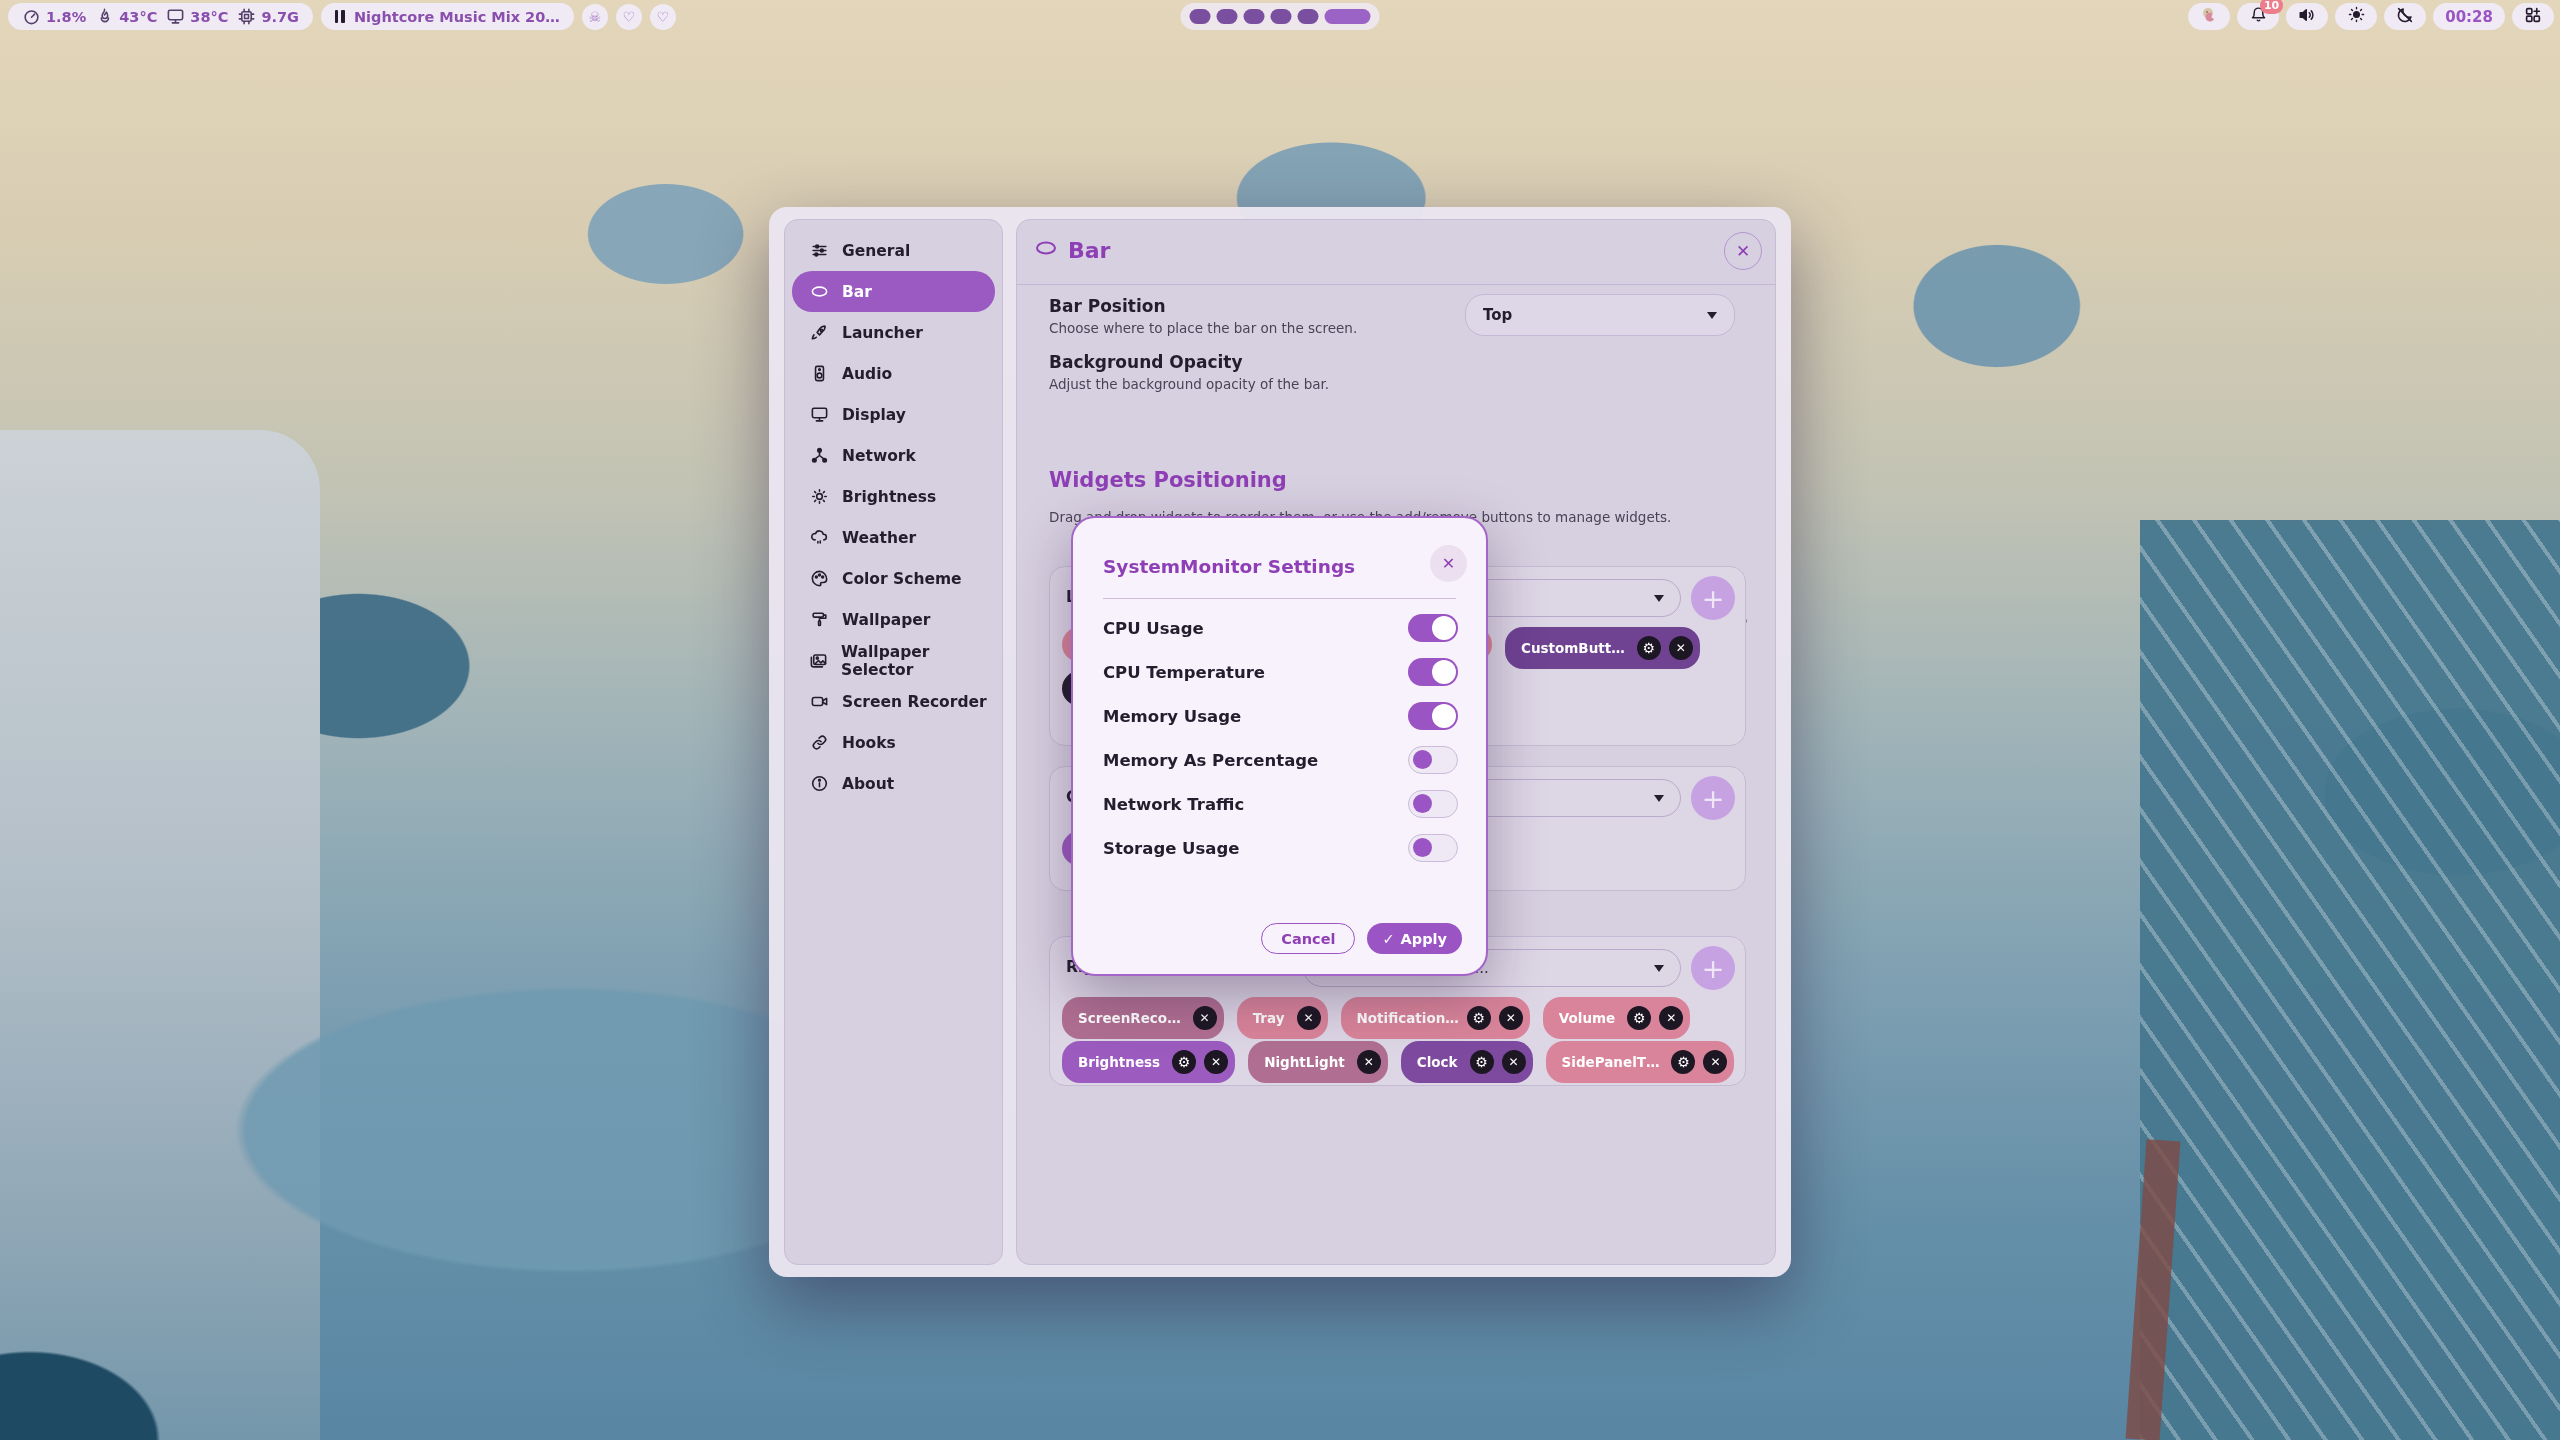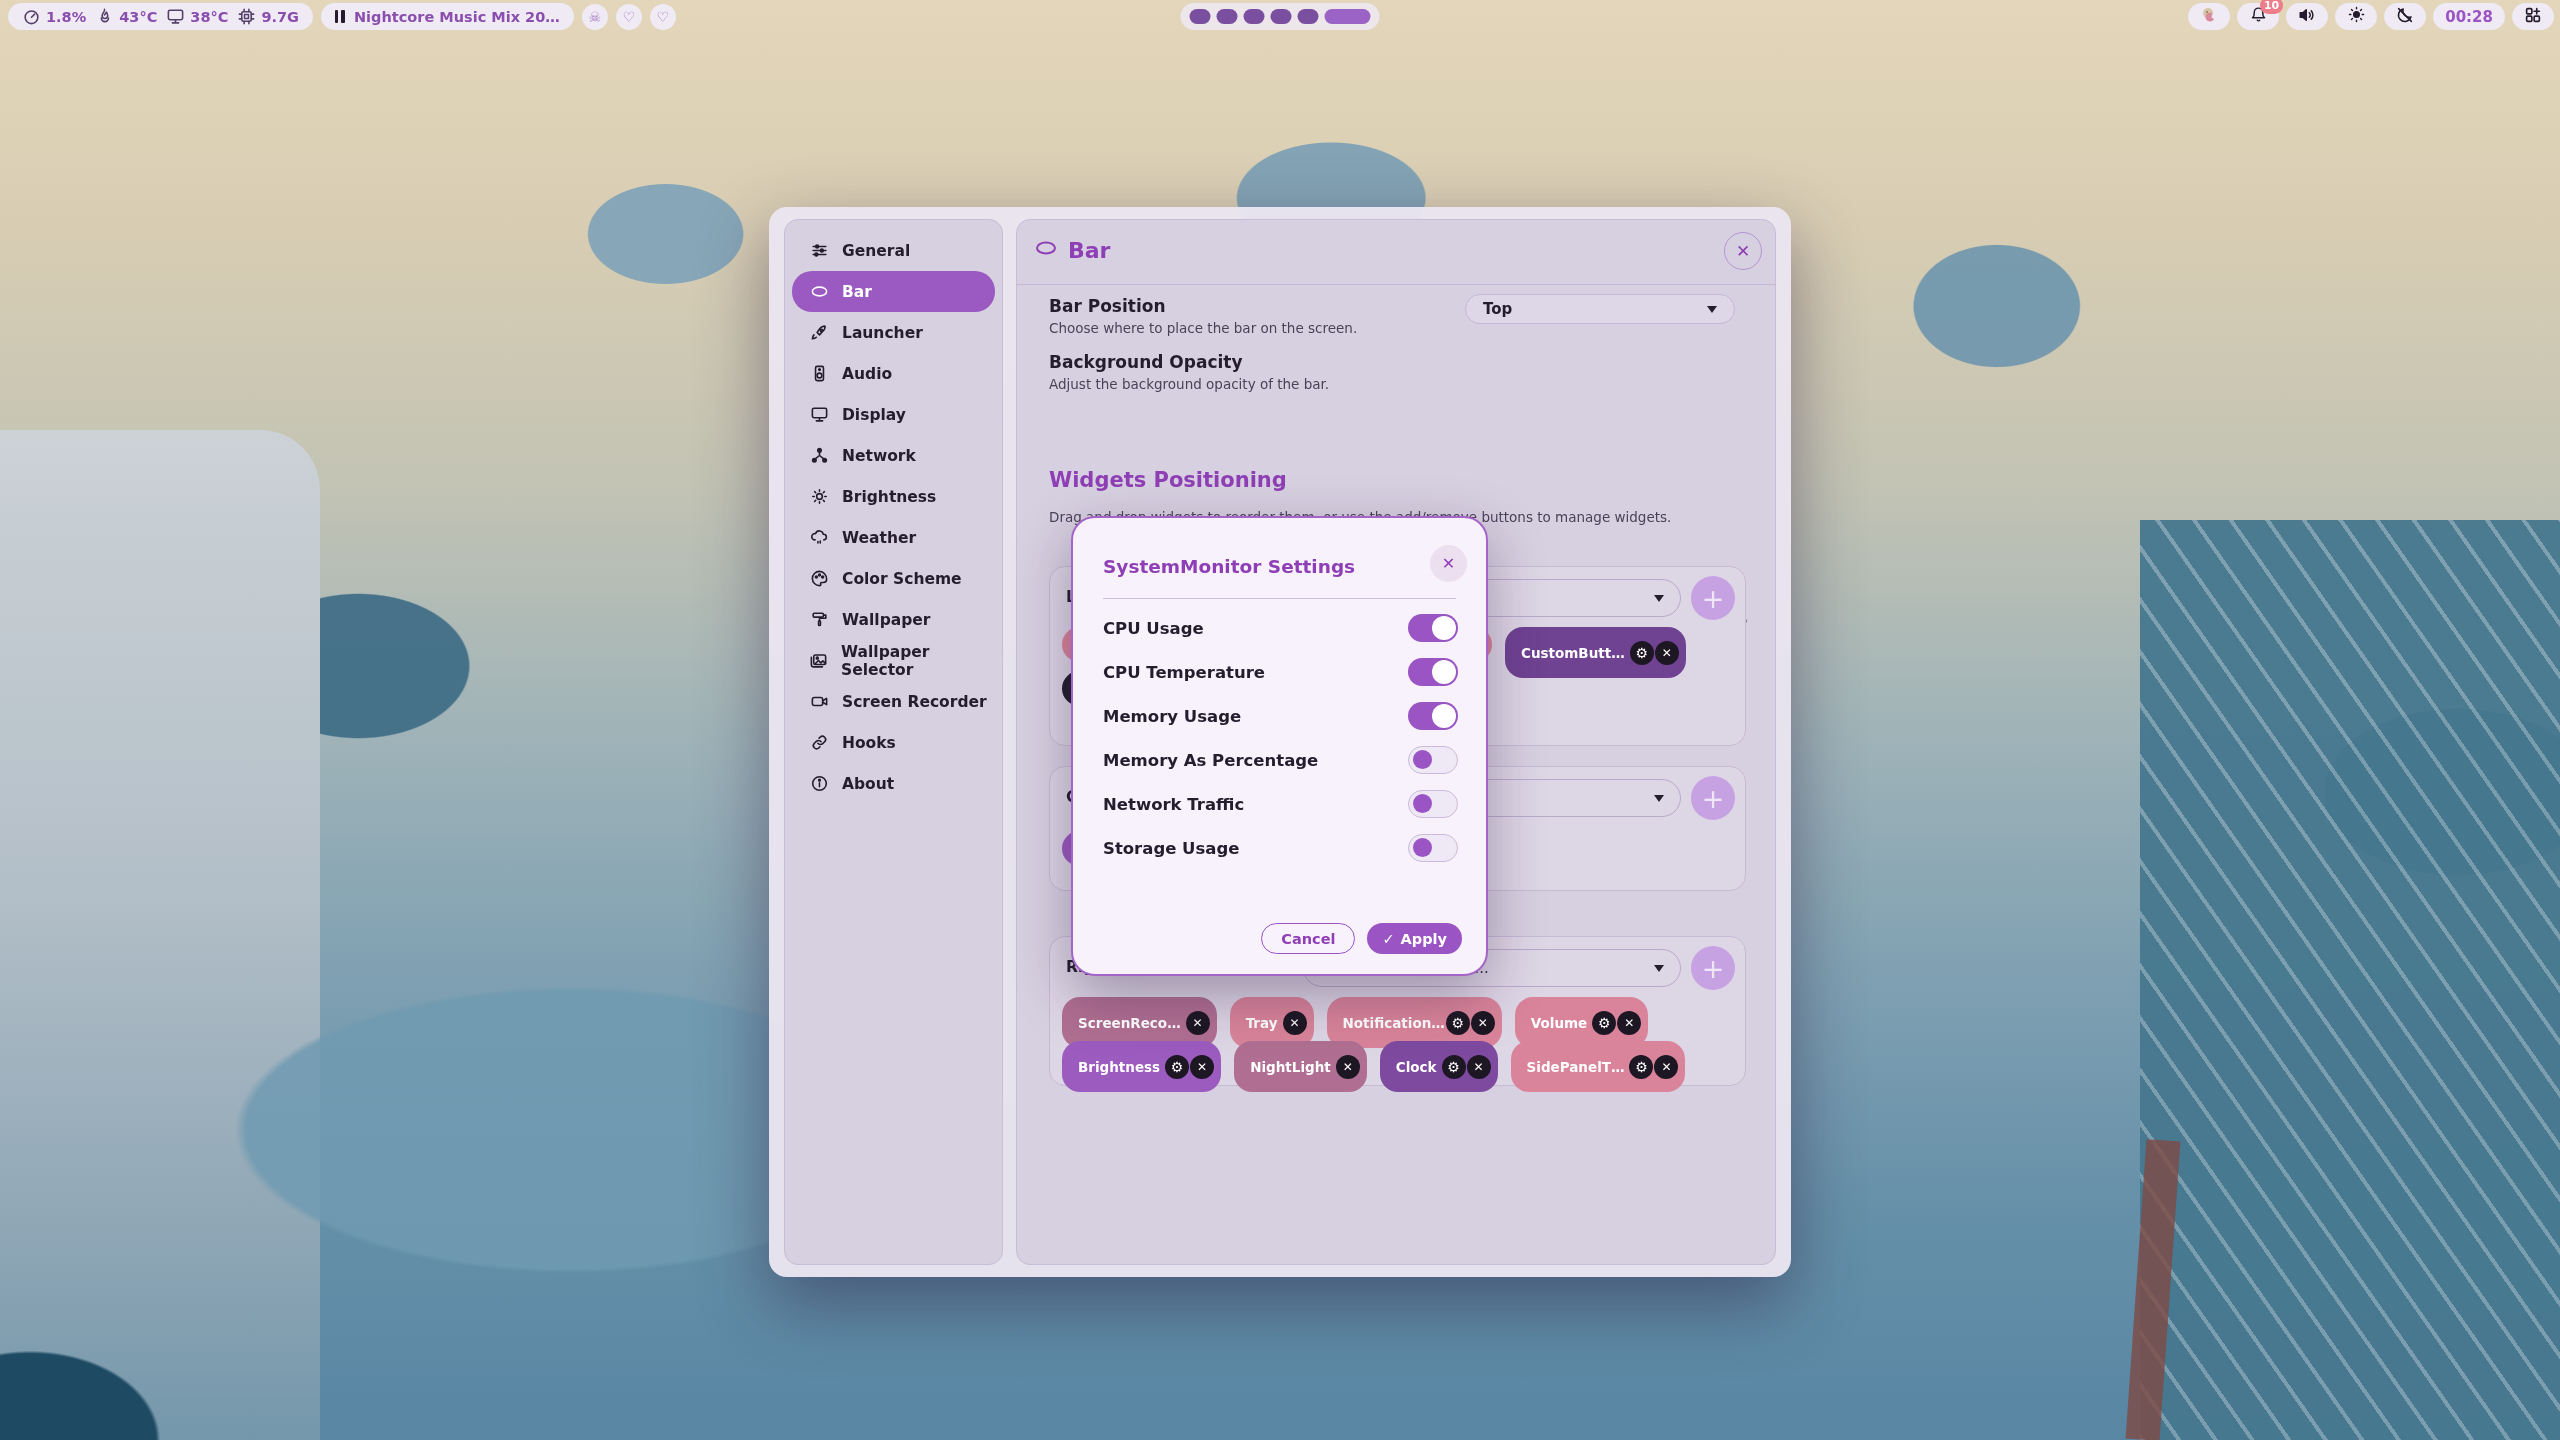--- a/index.html
+++ b/index.html
@@ -79,40 +79,40 @@
 
   .panel { position:absolute; left:247px; top:12px; width:760px; height:1046px; background:#d7d0e0;
     border:1px solid #c7bdd6; border-radius:14px; }
   .p-header { position:absolute; left:17px; top:16px; display:flex; align-items:center; gap:10px; }
   .p-title { font-size:22px; font-weight:700; color:#8f3fb5; }
   .p-close { position:absolute; right:13px; top:12px; width:38px; height:38px; border-radius:50%;
     border:1.5px solid #b496d2; color:#8f3fb5; display:flex; align-items:center; justify-content:center; font-size:17px; font-weight:700; }
   .p-divider { position:absolute; left:0; right:0; top:64px; border-top:1px solid #c3b8d2; }
   .lbl { position:absolute; left:32px; font-size:17px; font-weight:700; color:#241d2e; }
   .desc { position:absolute; left:32px; font-size:13.5px; color:#4a4358; }
-  .dropdown { position:absolute; right:40px; top:74px; width:270px; height:30px; border-radius:19px;
+  .dropdown { position:absolute; right:40px; top:74px; width:270px; height:42px; border-radius:19px;
     background:#ded7e7; border:1px solid #c4b8d5; display:flex; align-items:center; justify-content:space-between;
     padding:0 17px; font-size:15px; font-weight:700; color:#241d2e; }
   .caret { width:0; height:0; border:5.5px solid transparent; border-top:7px solid #241d2e; margin-top:6px; }
   .slider-track { position:absolute; left:32px; right:84px; top:396px; height:10px; border-radius:5px; background:#9a54c4; }
   .slider-thumb { position:absolute; right:-4px; top:-9px; width:27px; height:27px; border-radius:50%;
     background:#fff; border:4px solid #9a54c4; }
   .slider-value { position:absolute; right:28px; top:390px; font-size:15px; font-weight:700; color:#241d2e; }
   .w-title { position:absolute; left:32px; top:248px; font-size:21px; font-weight:700; color:#8f3fb5; }
   .w-desc { position:absolute; left:32px; top:288px; width:692px; font-size:13.5px; color:#4a4358; line-height:1.45; }
 
   .group { position:absolute; left:32px; width:697px; background:#ddd6e5; border:1px solid #c6bbd4; border-radius:16px; }
   .group-label { position:absolute; left:16px; top:21px; font-size:15.5px; font-weight:700; color:#241d2e; white-space:nowrap; }
   .group-dd { position:absolute; right:64px; top:12px; width:378px; height:38px; border-radius:19px;
     border:1px solid #b9abcc; display:flex; align-items:center; justify-content:space-between; padding:0 16px;
     font-size:15px; color:#3a3347; }
   .group-add { position:absolute; right:10px; top:9px; width:44px; height:44px; border-radius:50%;
     background:#c7a2e2; color:#efe7f8; font-size:27px; font-weight:400; display:flex; align-items:center; justify-content:center; }
   .chips-row { position:absolute; left:12px; display:flex; gap:13px; }
-  .chip { height:51px; border-radius:18px; display:flex; align-items:center; gap:1px; padding:0 7px 0 16px;
+  .chip { height:42px; border-radius:18px; display:flex; align-items:center; gap:8px; padding:0 7px 0 16px;
     font-size:13.5px; font-weight:700; color:#fff; white-space:nowrap; }
   .chip-btn { width:24px; height:24px; border-radius:50%; background:#1d1723; color:#fff; display:flex;
     align-items:center; justify-content:center; font-size:12px; flex:0 0 auto; }
   .chip-btn.gear { font-size:14px; }
   .sliver { height:35px; border-radius:18px; flex:0 0 auto; }
 
   
   .modal { position:absolute; left:1071px; top:516px; width:417px; height:460px; z-index:20;
     background:#f7f2fb; border:2px solid #a565c8; border-radius:24px; box-shadow:0 20px 55px rgba(40,20,60,.35); }
   .m-title { position:absolute; left:30px; top:38px; font-size:18.5px; font-weight:700; color:#8f3fb5; }

